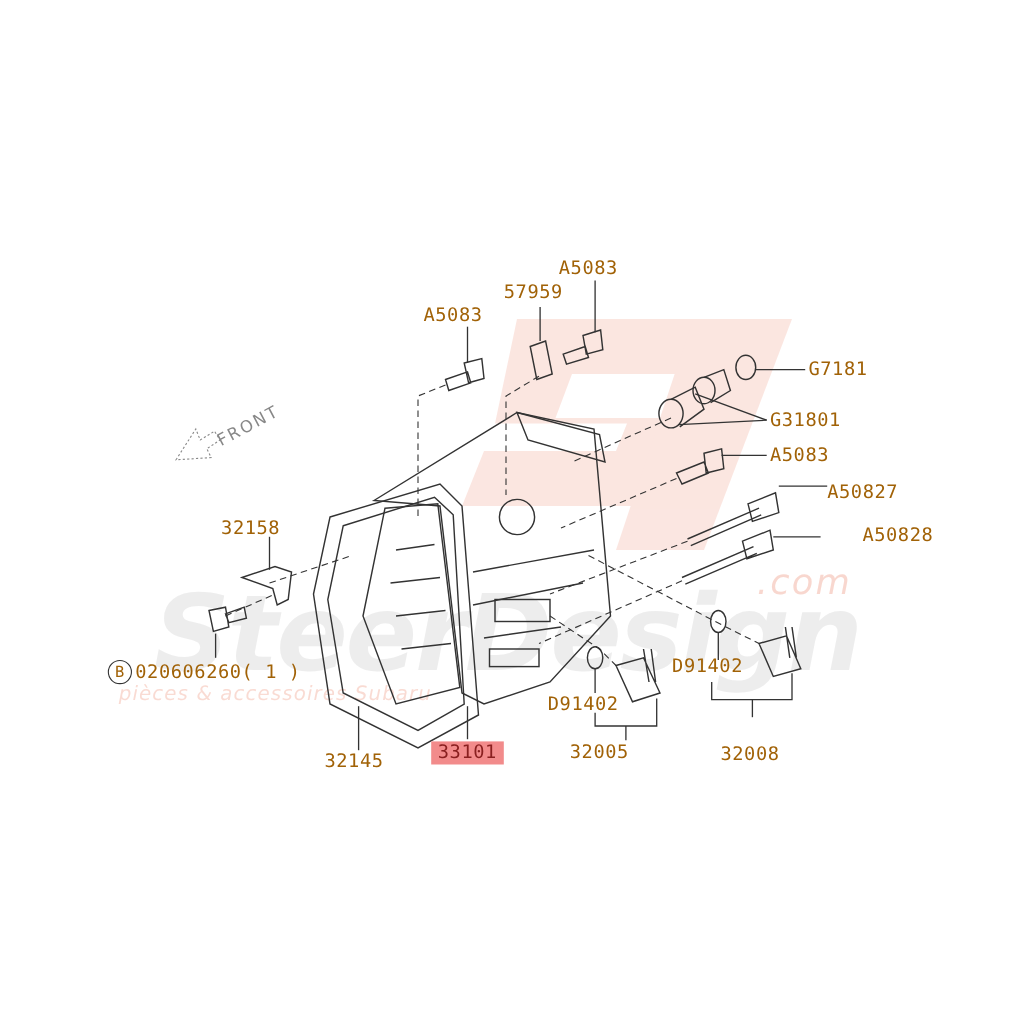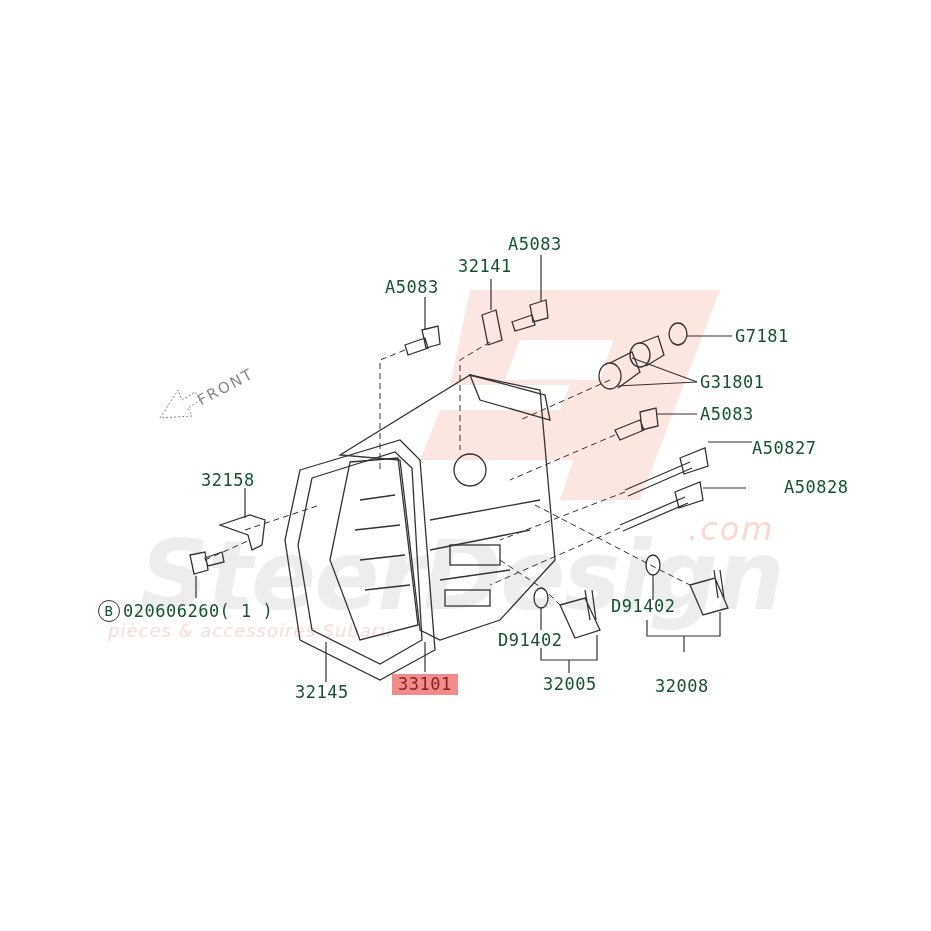--- a/index.html
+++ b/index.html
@@ -1,18 +1,18 @@
 <!DOCTYPE html>
 <html><head>
 <meta charset="utf-8">
 <style>
   html, body { margin: 0; padding: 0; background: #ffffff; }
   body { width: 931px; height: 931px; position: relative; overflow: hidden; font-family: "DejaVu Sans Mono", "Liberation Mono", monospace; }
   #canvas { position: absolute; left: 0; top: 0; width: 931px; height: 931px; }
-  .lbl { position: absolute; font-family: "DejaVu Sans Mono", "Liberation Mono", monospace; font-size: 17px; color: #14532d; letter-spacing: 0.5px; line-height: 1; white-space: nowrap; }
+  .lbl { position: absolute; font-family: "DejaVu Sans Mono", "Liberation Mono", monospace; font-size: 17px; color: #a16207; letter-spacing: 0.5px; line-height: 1; white-space: nowrap; }
   .hl { background: #f28b8b; color: #8a2020; padding: 2px 6px; }
   .wm-com { position: absolute; left: 688px; top: 510px; font-family: "DejaVu Sans", sans-serif; font-style: italic; font-size: 32px; color: #f4b8a8; opacity: 0.55; letter-spacing: 2px; }
   .wm-sub { position: absolute; left: 108px; top: 620px; font-family: "DejaVu Sans", sans-serif; font-style: italic; font-size: 18px; color: #f4b8a8; opacity: 0.5; letter-spacing: 1px; white-space: nowrap; }
   .wm-main { position: absolute; left: 140px; top: 520px; font-family: "DejaVu Sans", sans-serif; font-style: italic; font-weight: bold; font-size: 96px; color: #d8d8d8; opacity: 0.45; letter-spacing: -2px; white-space: nowrap; }
   .front { position: absolute; left: 195px; top: 378px; font-family: "DejaVu Sans", sans-serif; font-size: 15px; color: #888; transform: rotate(-28deg); letter-spacing: 2px; }
 </style>
 </head>
 <body>
 
 <div class="wm-main">SteerDesign</div>
@@ -100,32 +100,32 @@
   </g>
 
   <g fill="none" stroke="#888" stroke-width="1" stroke-dasharray="2 2">
     <path d="M160 418 L178 390 L182 400 L195 392 L200 400 L188 408 L192 416 Z"></path>
   </g>
 </svg>
 
 <div class="front">FRONT</div>
 
 <div class="lbl" style="left:385px; top:279px;">A5083</div>
-<div class="lbl" style="left:458px; top:258px;">32141</div>
+<div class="lbl" style="left:458px; top:258px;">57959</div>
 <div class="lbl" style="left:508px; top:236px;">A5083</div>
 <div class="lbl" style="left:735px; top:328px;">G7181</div>
 <div class="lbl" style="left:700px; top:374px;">G31801</div>
 <div class="lbl" style="left:700px; top:406px;">A5083</div>
 <div class="lbl" style="left:752px; top:440px;">A50827</div>
 <div class="lbl" style="left:748px; top:479px;margin-left:36px;">A50828</div>
 <div class="lbl" style="left:201px; top:472px;">32158</div>
 
 <div class="lbl" style="left:98px; top:600px; display:flex; align-items:center;">
   <span style="display:inline-block; width:20px; height:20px; border:1.3px solid #333; border-radius:50%; text-align:center; line-height:20px; font-size:14px; margin-right:3px;">B</span>
   <span>020606260( 1 )</span>
 </div>
 
 <div class="lbl" style="left:295px; top:684px;">32145</div>
 <div class="lbl hl" style="left:392px; top:674px;">33101</div>
 <div class="lbl" style="left:498px; top:632px;">D91402</div>
-<div class="lbl" style="left:543px; top:676px;">32005</div>
+<div class="lbl" style="left:518px; top:676px;">32005</div>
 <div class="lbl" style="left:611px; top:598px;">D91402</div>
 <div class="lbl" style="left:655px; top:654px;margin-top:24px;">32008</div>
 
 </body></html>

